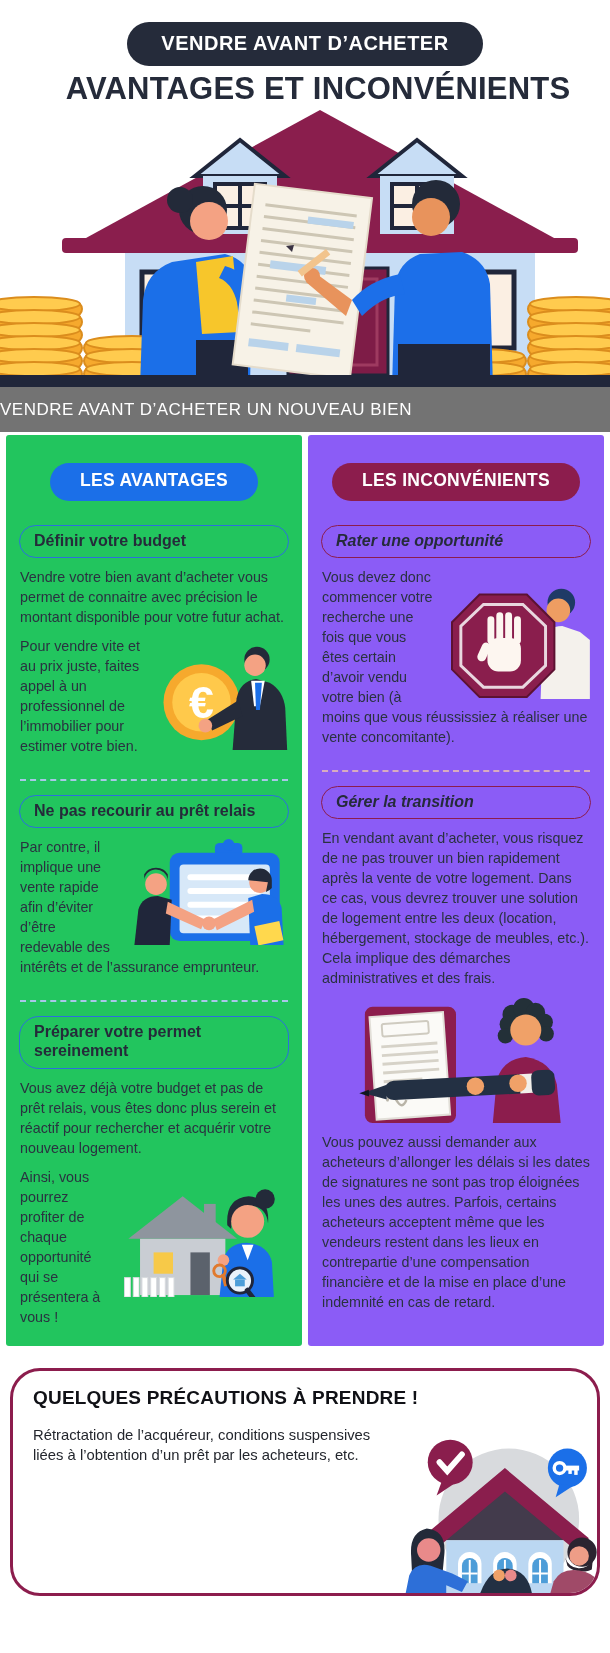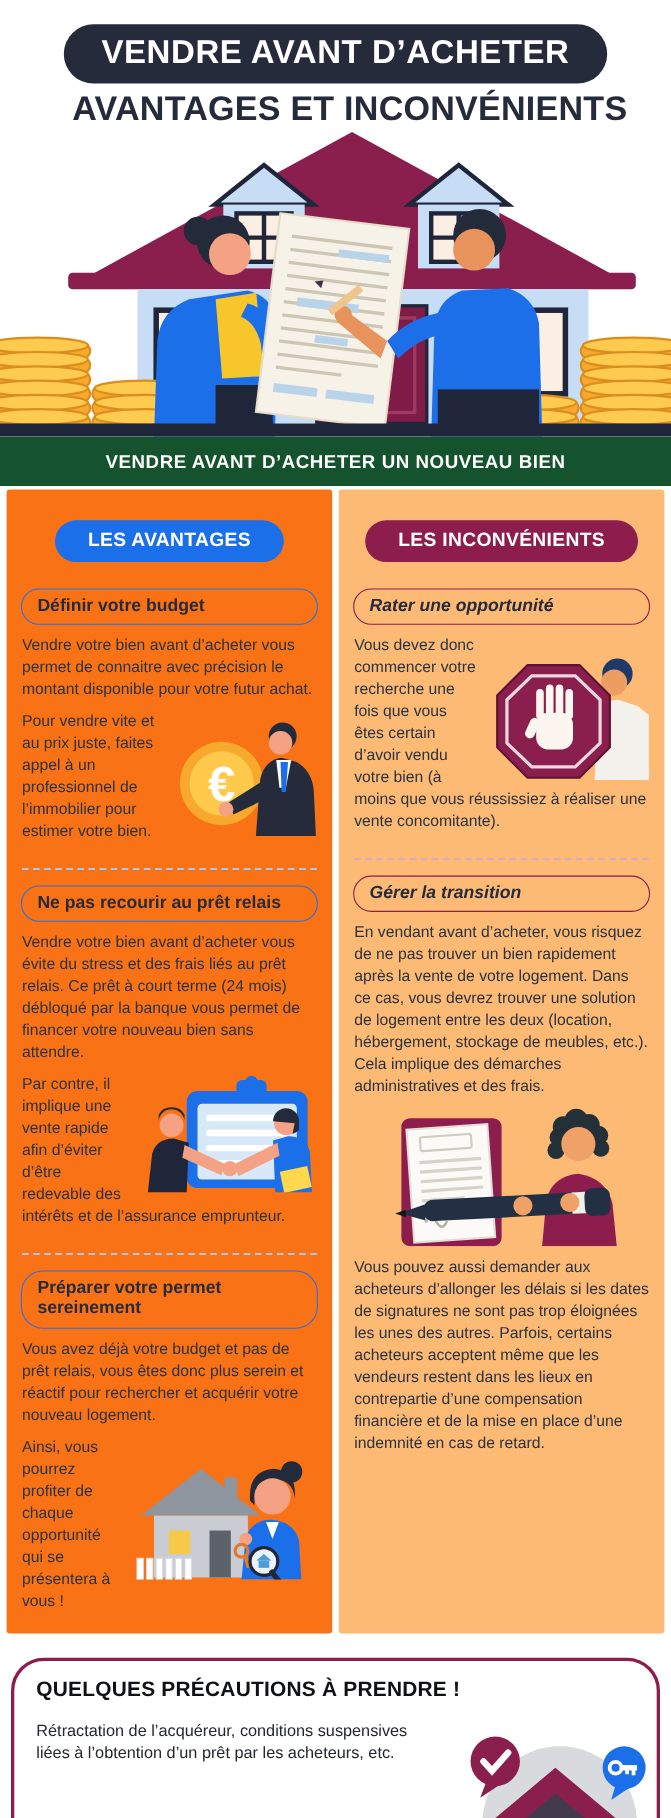--- a/index.html
+++ b/index.html
@@ -9,41 +9,41 @@
     color:#2A3240;
     -webkit-font-smoothing:antialiased;
   }
   .page{width:610px;overflow:hidden;background:#fff;}
 
   
   .hdr{padding-top:22px;text-align:center;}
   .hdr-pill{
     display:inline-block;background:#252B3A;color:#fff;
     border-radius:40px;padding:11px 34px 13px;
-    font-size:30px;font-weight:800;letter-spacing:.5px;line-height:1;
+    font-size:20px;font-weight:800;letter-spacing:.5px;line-height:1;
   }
   .hdr-sub{
     margin-top:7px;font-size:31px;font-weight:800;color:#252B3A;
     letter-spacing:.2px;line-height:1;margin-left:26px;
   }
 
   
   .hero{display:block;width:610px;height:283px;}
 
   
   .banner{
-    background:#14532d;color:#fff;height:45px;line-height:45px;
-    text-align:center;font-size:17px;font-weight:700;letter-spacing:.5px;
+    background:#737373;color:#fff;height:45px;line-height:45px;
+    text-align:left;font-size:17px;font-weight:400;letter-spacing:.5px;
   }
 
   
   .cols{display:flex;gap:6px;padding:3px 6px 6px;background:#fff;min-height:737px;}
   .col{flex:1;border-radius:3px;padding:14px 13px 10px;box-sizing:border-box;}
-  .col-blue{background:#f97316;}
-  .col-pink{background:#fdba74;}
+  .col-blue{background:#22c55e;}
+  .col-pink{background:#8b5cf6;}
   .col-label{
     display:block;width:fit-content;margin:14px auto 24px;color:#fff;
     border-radius:26px;padding:9px 30px 11px;font-size:17.5px;font-weight:800;
     letter-spacing:.3px;line-height:1;
   }
   .col-label.blue{background:#1B6FE8;}
   .col-label.maroon{background:#8C1D4D;}
   .sec-title{
     display:block;border-radius:20px;padding:5px 14px 7px;
     font-size:16px;font-weight:600;color:#252B3A;background:transparent;
@@ -215,21 +215,20 @@
           </div>
           <p>Pour vendre vite et au prix juste, faites appel à un professionnel de l’immobilier pour estimer votre bien.</p>
         </div>
       </div>
 
       <hr class="divider">
 
       <div>
         <div class="sec-title blue">Ne pas recourir au prêt relais</div>
         <div class="sec-body">
-          <p>Vendre votre bien avant d’acheter vous évite du stress et des frais liés au prêt relais. Ce prêt à court terme (24 mois) débloqué par la banque vous permet de financer votre nouveau bien sans attendre.</p>
           <div class="illu">
             <svg width="158" height="106" viewBox="0 0 160 108">
               <rect x="86" y="4" width="28" height="14" rx="5" fill="#1B6FE8"></rect>
               <circle cx="100" cy="6" r="6" fill="#1B6FE8"></circle>
               <rect x="40" y="14" width="112" height="90" rx="10" fill="#1B6FE8"></rect>
               <rect x="50" y="26" width="92" height="70" rx="4" fill="#D7E8F8"></rect>
               <rect x="58" y="36" width="76" height="6" rx="3" fill="#ffffff"></rect>
               <rect x="58" y="50" width="76" height="6" rx="3" fill="#ffffff"></rect>
               <rect x="58" y="64" width="76" height="6" rx="3" fill="#ffffff"></rect>
               <rect x="58" y="78" width="40" height="6" rx="3" fill="#ffffff"></rect>

